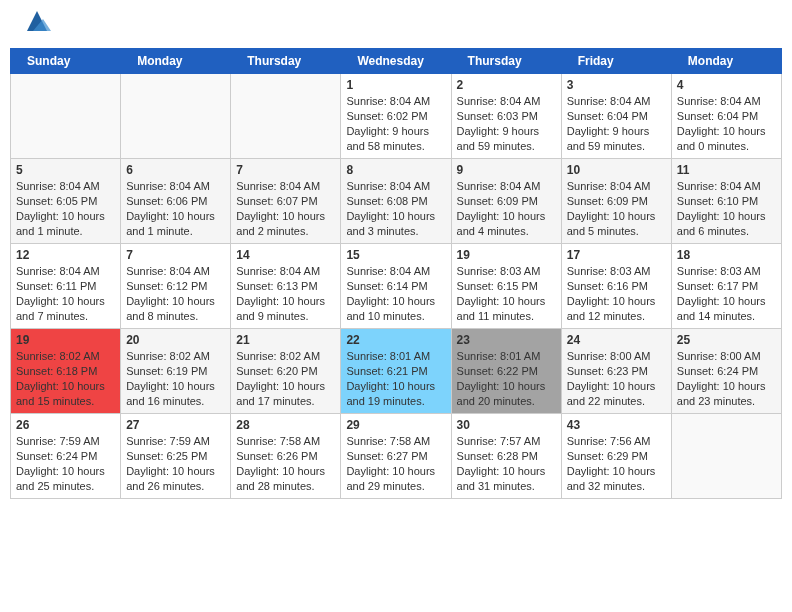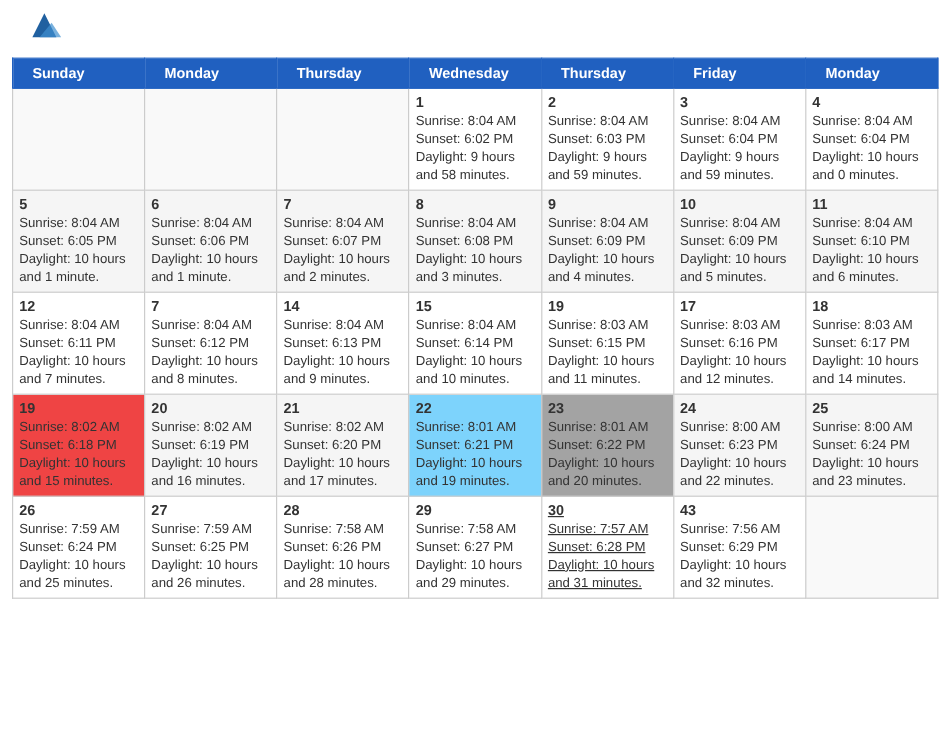--- a/index.html
+++ b/index.html
@@ -331,21 +331,21 @@
 Daylight: 10 hours
 and 28 minutes.</div>
         </td>
         <td style="background: rgb(255, 255, 255);">
           <span class="day-num">29</span>
           <div class="day-info" style="white-space: pre-line;">Sunrise: 7:58 AM
 Sunset: 6:27 PM
 Daylight: 10 hours
 and 29 minutes.</div>
         </td>
-        <td style="background: rgb(255, 255, 255); text-decoration: underline;">
+        <td style="background: rgb(255, 255, 255);">
           <span class="day-num">30</span>
           <div class="day-info" style="white-space: pre-line;">Sunrise: 7:57 AM
 Sunset: 6:28 PM
 Daylight: 10 hours
 and 31 minutes.</div>
         </td>
         <td style="background: rgb(255, 255, 255);">
           <span class="day-num">43</span>
           <div class="day-info" style="white-space: pre-line;">Sunrise: 7:56 AM
 Sunset: 6:29 PM

